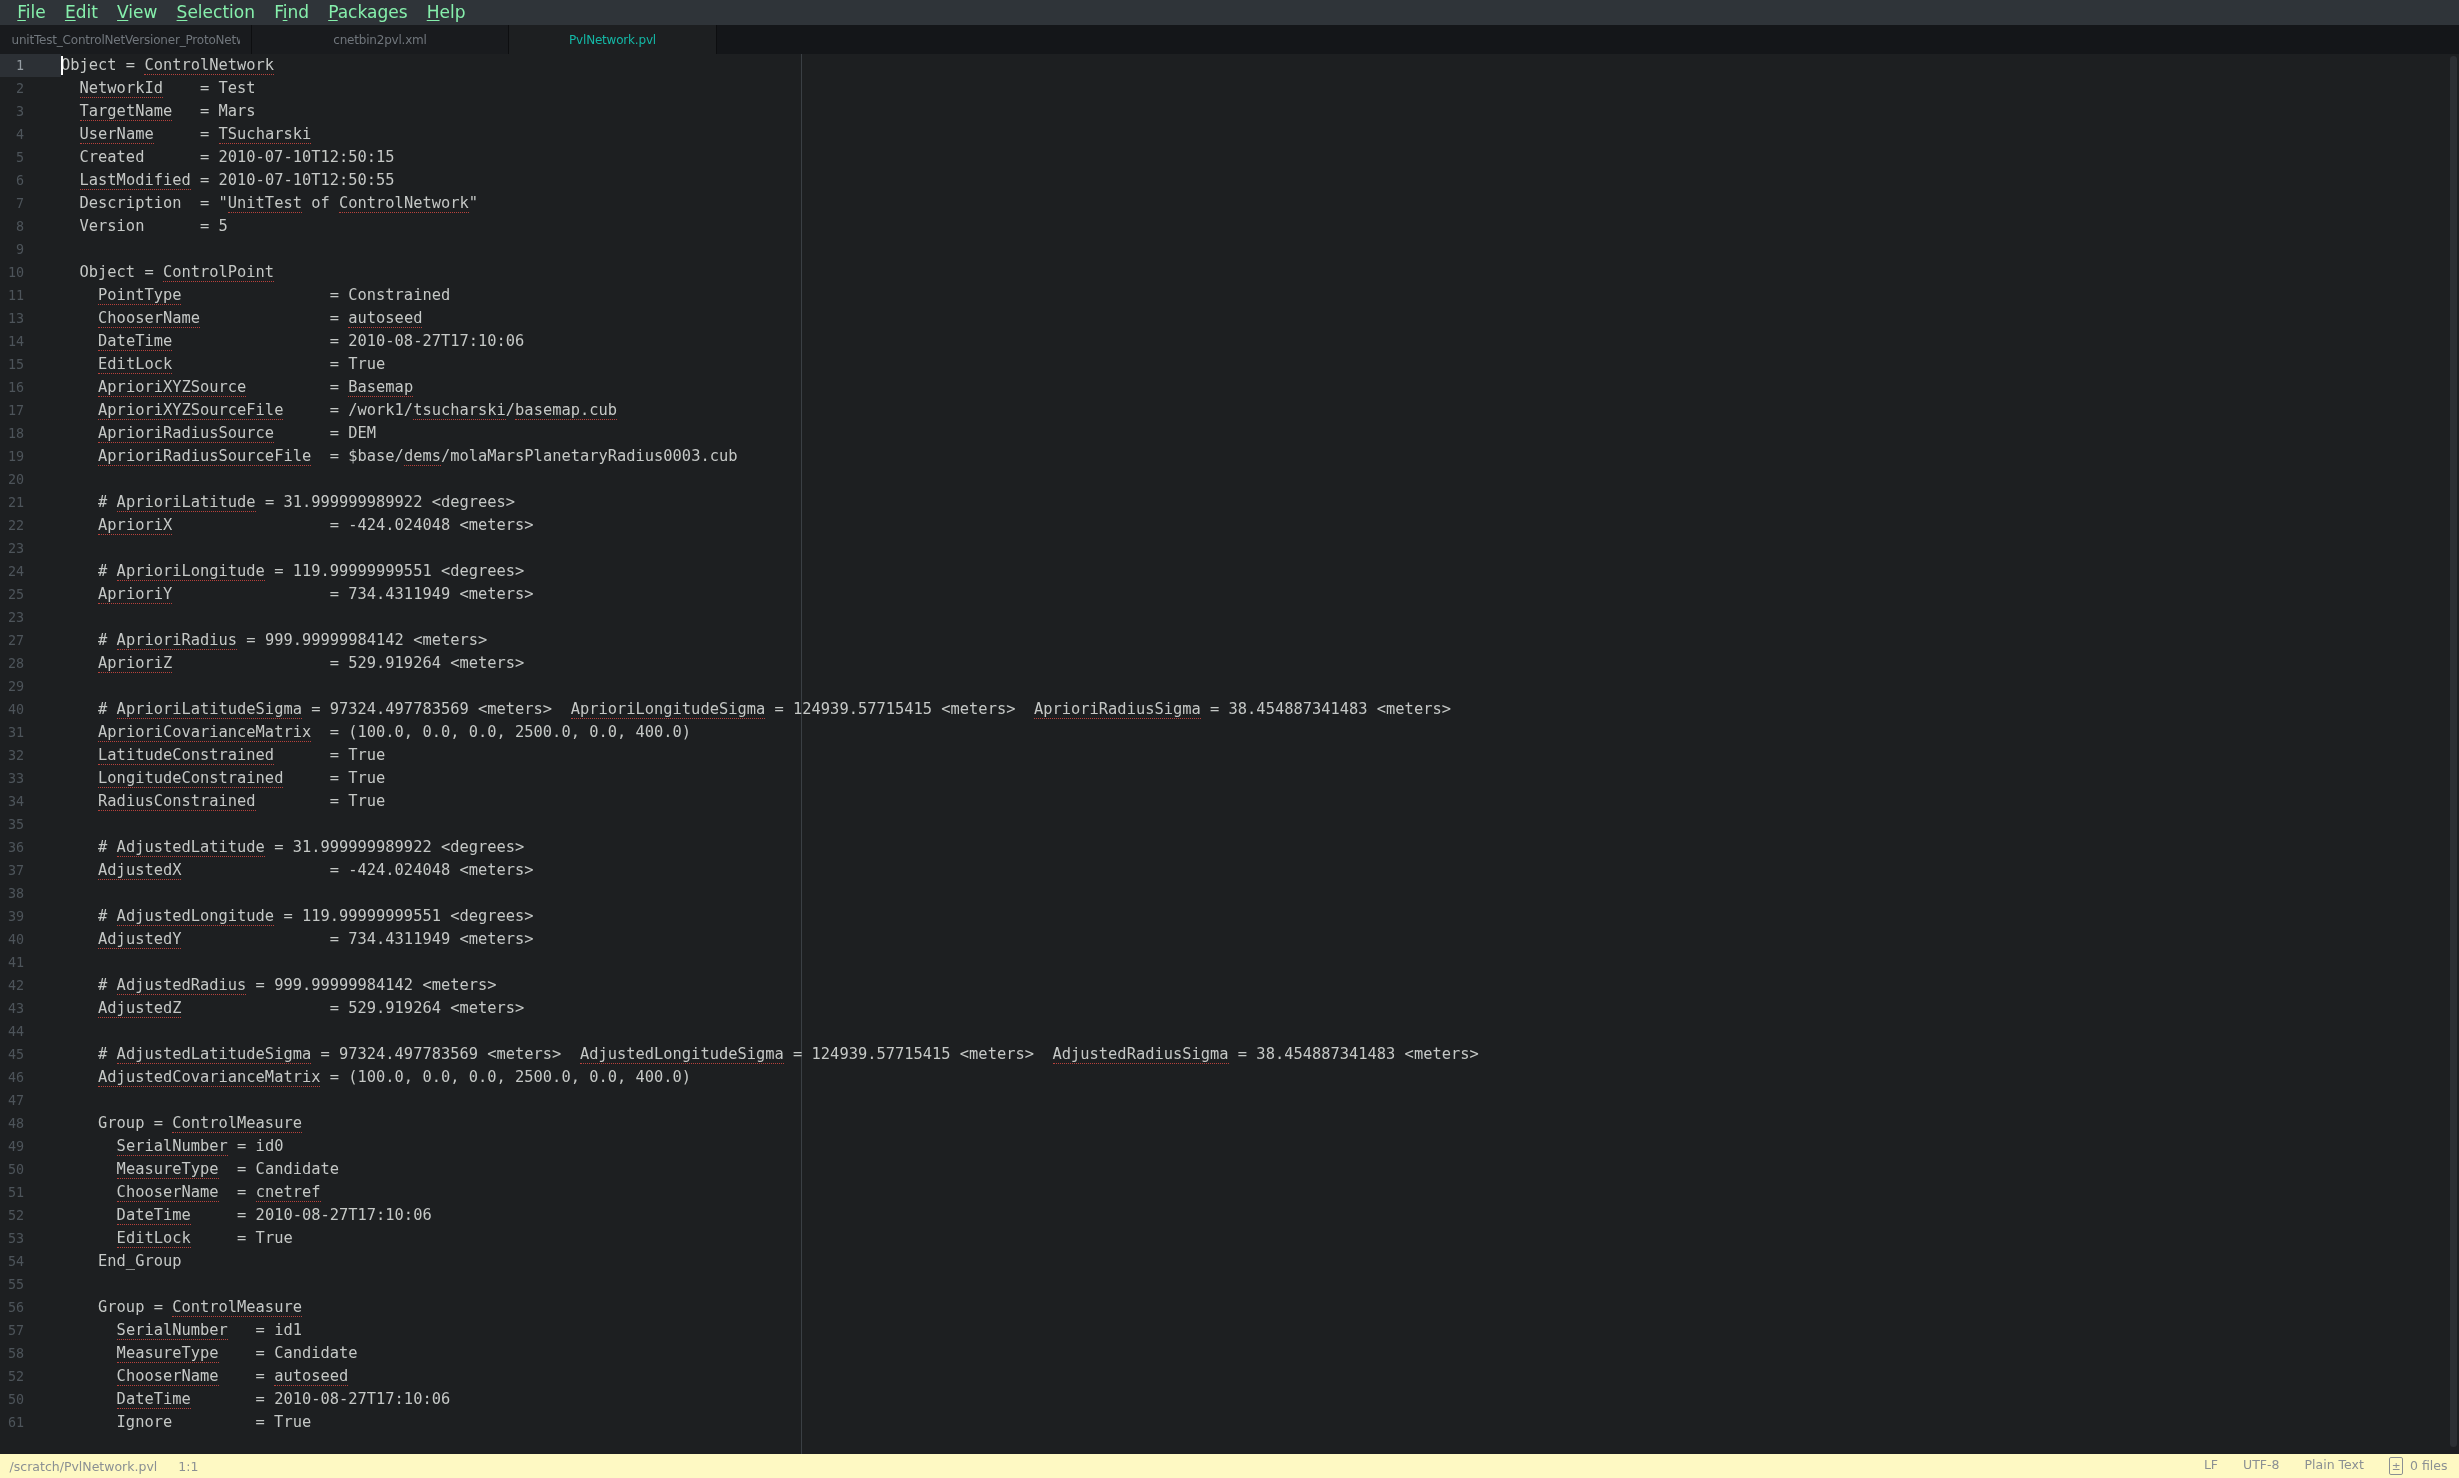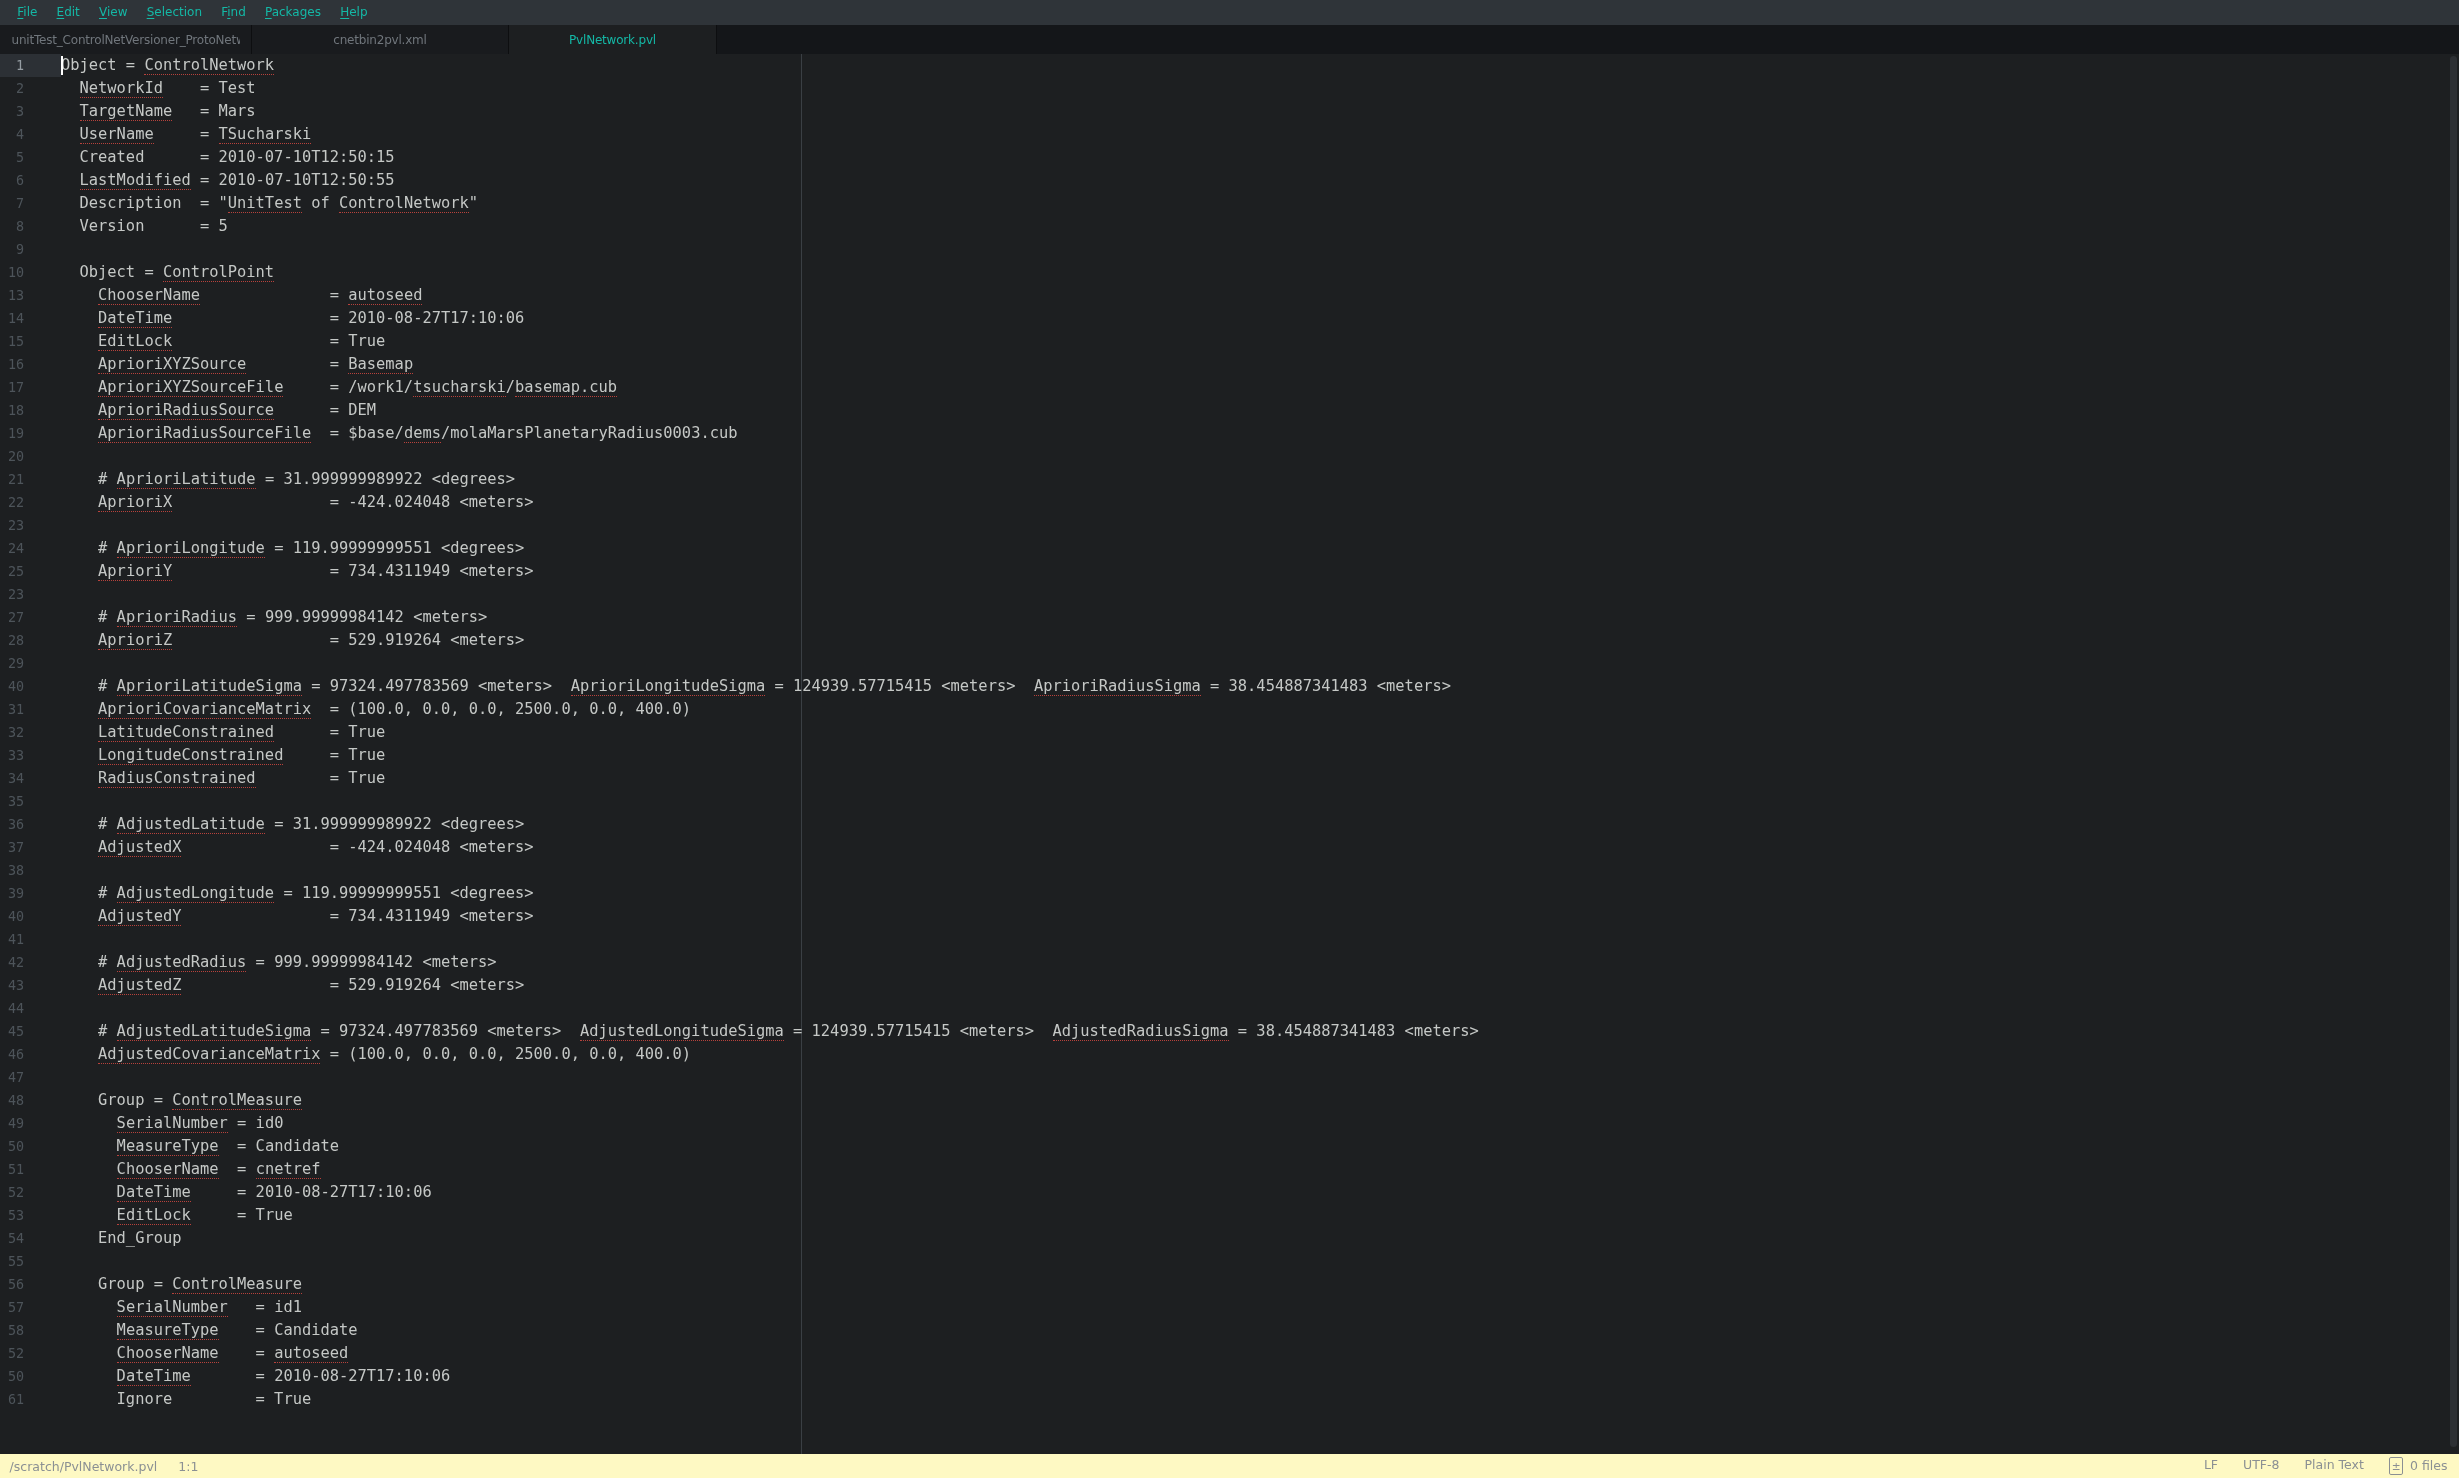--- a/index.html
+++ b/index.html
@@ -2,21 +2,21 @@
 <html><head>
 <meta charset="utf-8">
 <style>
   html,body{margin:0;padding:0;background:#101214;}
   #screen{position:relative;width:2459px;height:1479px;overflow:hidden;
           background:#1d1f21;font-family:"DejaVu Sans","Liberation Sans",sans-serif;}
 
   
   #menubar{position:absolute;left:0;top:0;width:2459px;height:25px;background:#2f3439;
            display:flex;align-items:center;padding-left:7.7px;box-sizing:border-box;}
-  .menu-item{color:#14b8a6;font-size:12px;padding:0 9.6px;height:25px;line-height:25px;cursor:default;}
+  .menu-item{color:#86efac;font-size:17px;padding:0 9.6px;height:25px;line-height:25px;cursor:default;}
   .menu-item .mn{text-decoration:underline;text-underline-offset:1.9px;}
 
   
   #tabbar{position:absolute;left:0;top:25px;width:2459px;height:29px;background:#141619;
           display:flex;align-items:stretch;}
   .tab{display:flex;align-items:center;justify-content:center;box-sizing:border-box;
        border-right:1px solid #0d0e10;background:#191b1e;overflow:hidden;}
   .tab .tab-label{color:#70767c;font-size:12px;letter-spacing:-0.2px;white-space:nowrap;
        overflow:hidden;max-width:calc(100% - 23px);}
   .tab.active{background:#1d1f21;border-right:1px solid #0d0e10;}
@@ -80,20 +80,21 @@
         <div class="line cursor-line"><span class="ln">1</span><span class="code"><span>Object = </span><span class="mis">ControlNetwork</span></span></div>
         <div class="line"><span class="ln">2</span><span class="code"><span>  </span><span class="mis">NetworkId</span><span>    = Test</span></span></div>
         <div class="line"><span class="ln">3</span><span class="code"><span>  </span><span class="mis">TargetName</span><span>   = Mars</span></span></div>
         <div class="line"><span class="ln">4</span><span class="code"><span>  </span><span class="mis">UserName</span><span>     = </span><span class="mis">TSucharski</span></span></div>
         <div class="line"><span class="ln">5</span><span class="code"><span>  Created      = 2010-07-10T12:50:15</span></span></div>
         <div class="line"><span class="ln">6</span><span class="code"><span>  </span><span class="mis">LastModified</span><span> = 2010-07-10T12:50:55</span></span></div>
         <div class="line"><span class="ln">7</span><span class="code"><span>  Description  = "</span><span class="mis">UnitTest</span><span> of </span><span class="mis">ControlNetwork</span><span>"</span></span></div>
         <div class="line"><span class="ln">8</span><span class="code"><span>  Version      = 5</span></span></div>
         <div class="line"><span class="ln">9</span><span class="code"></span></div>
         <div class="line"><span class="ln">10</span><span class="code"><span>  Object = </span><span class="mis">ControlPoint</span></span></div>
+        <div class="line"><span class="ln">11</span><span class="code"><span>    </span><span class="mis">PointType</span><span>                = Constrained</span></span></div>
         <div class="line"><span class="ln">13</span><span class="code"><span>    </span><span class="mis">ChooserName</span><span>              = </span><span class="mis">autoseed</span></span></div>
         <div class="line"><span class="ln">14</span><span class="code"><span>    </span><span class="mis">DateTime</span><span>                 = 2010-08-27T17:10:06</span></span></div>
         <div class="line"><span class="ln">15</span><span class="code"><span>    </span><span class="mis">EditLock</span><span>                 = True</span></span></div>
         <div class="line"><span class="ln">16</span><span class="code"><span>    </span><span class="mis">AprioriXYZSource</span><span>         = </span><span class="mis">Basemap</span></span></div>
         <div class="line"><span class="ln">17</span><span class="code"><span>    </span><span class="mis">AprioriXYZSourceFile</span><span>     = /work1/</span><span class="mis">tsucharski</span><span>/</span><span class="mis">basemap.cub</span></span></div>
         <div class="line"><span class="ln">18</span><span class="code"><span>    </span><span class="mis">AprioriRadiusSource</span><span>      = DEM</span></span></div>
         <div class="line"><span class="ln">19</span><span class="code"><span>    </span><span class="mis">AprioriRadiusSourceFile</span><span>  = $base/</span><span class="mis">dems</span><span>/molaMarsPlanetaryRadius0003.cub</span></span></div>
         <div class="line"><span class="ln">20</span><span class="code"></span></div>
         <div class="line"><span class="ln">21</span><span class="code"><span>    # </span><span class="mis">AprioriLatitude</span><span> = 31.999999989922 &lt;degrees&gt;</span></span></div>
         <div class="line"><span class="ln">22</span><span class="code"><span>    </span><span class="mis">AprioriX</span><span>                 = -424.024048 &lt;meters&gt;</span></span></div>

